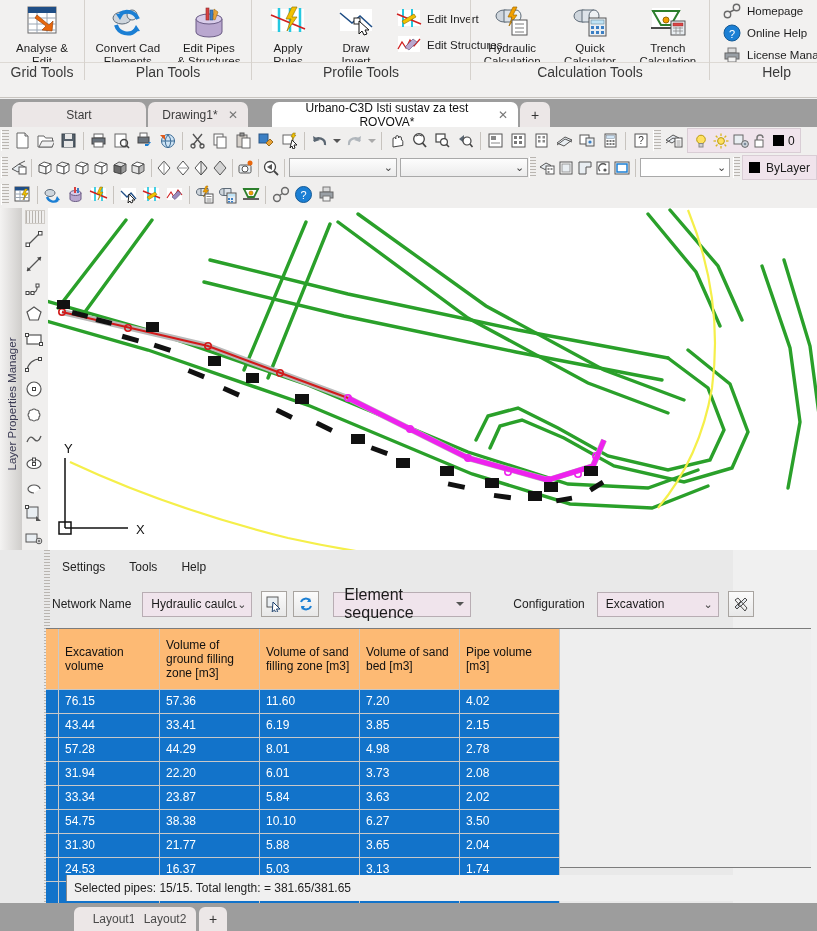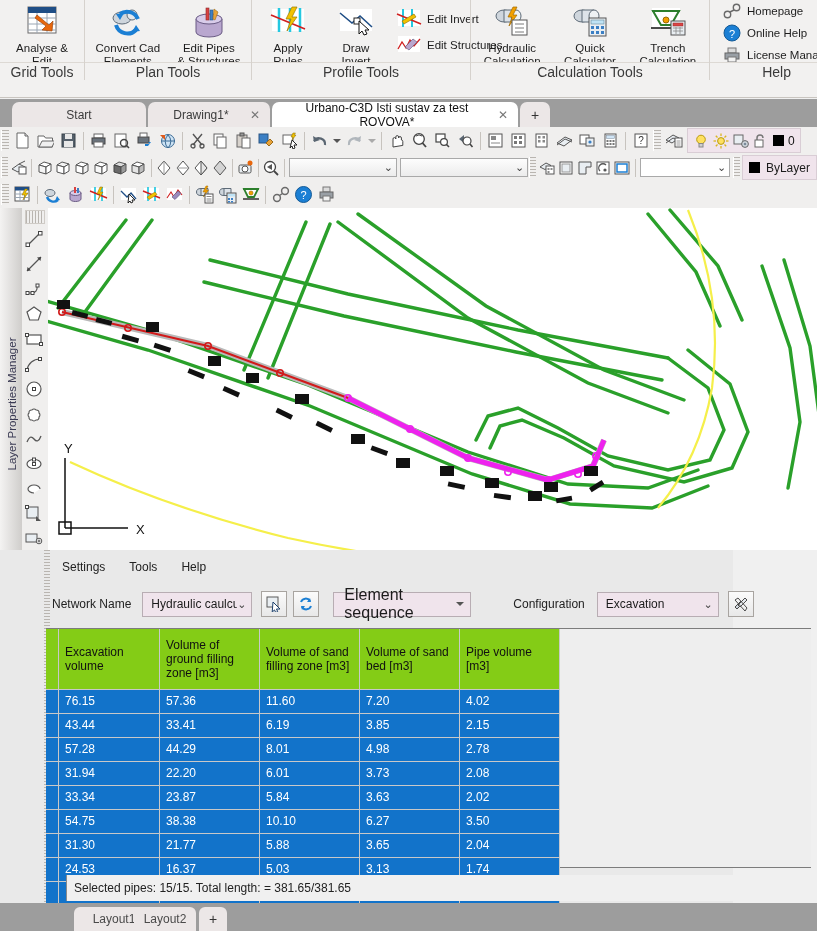--- a/index.html
+++ b/index.html
@@ -109,21 +109,21 @@
 
   
   .gridwrap{position:absolute;left:46px;top:78px;width:765px;height:240px;background:#eee;
             border-top:1px solid #7c7c7c;border-bottom:1px solid #7c7c7c;box-sizing:border-box;}
   table.grid{border-collapse:collapse;table-layout:fixed;background:#fff;}
   table.grid th,table.grid td{
     border-right:1px solid #c8c8c8;border-bottom:1px solid #c8c8c8;
     font-weight:normal;font-size:12px;text-align:left;
     padding:3px 6px;vertical-align:middle;box-sizing:border-box;
   }
-  table.grid th{background:#84cc16;color:#111;vertical-align:middle;height:60px;line-height:14px;}
+  table.grid th{background:#fdba74;color:#111;vertical-align:middle;height:60px;line-height:14px;}
   table.grid td{background:#1273ca;color:#fff;height:23px;line-height:17px;}
   .rowhdr{width:11px;padding:0;background:#d6d6d6;border-right:1px solid #a9a9a9;}
   th.rowhdr{background:#fff;border-bottom:1px solid #c8c8c8;}
   .statusline{position:absolute;left:46px;top:325px;width:765px;height:26px;
      display:flex;align-items:center;padding-left:7px;font-size:12px;color:#222;
      background:#f0f0f0;border-left:1px solid #8a8a8a;box-sizing:border-box;margin-left:20px;}
 
   
   .modeltabs{position:absolute;left:0;top:903px;width:817px;height:28px;background:#9d9d9d;}
   .mtab{position:absolute;top:4px;height:24px;background:#ece7e7;border-radius:6px 6px 0 0;
@@ -359,21 +359,21 @@
       </div>
 
     </div>
     <div class="ribbon-underline"></div>
   </div>
 
   <div class="filetabs">
     <div class="ftab" style="left:12px;width:134px;justify-content:center;">
       <span>Start</span>
     </div>
-    <div class="ftab" style="left:148px;width:122px;">
+    <div class="ftab" style="left:148px;width:100px;">
       <span style="flex:1;text-align:center;">Drawing1*</span>
       <span class="x">✕</span>
     </div>
     <div class="ftab active" style="left:272px;width:246px;">
       <span style="flex:1;text-align:center;">Urbano-C3D Isti sustav za test ROVOVA*</span>
       <span class="x">✕</span>
     </div>
     <div class="ftab plus" style="left:520px;">
       <span>+</span>
     </div>

